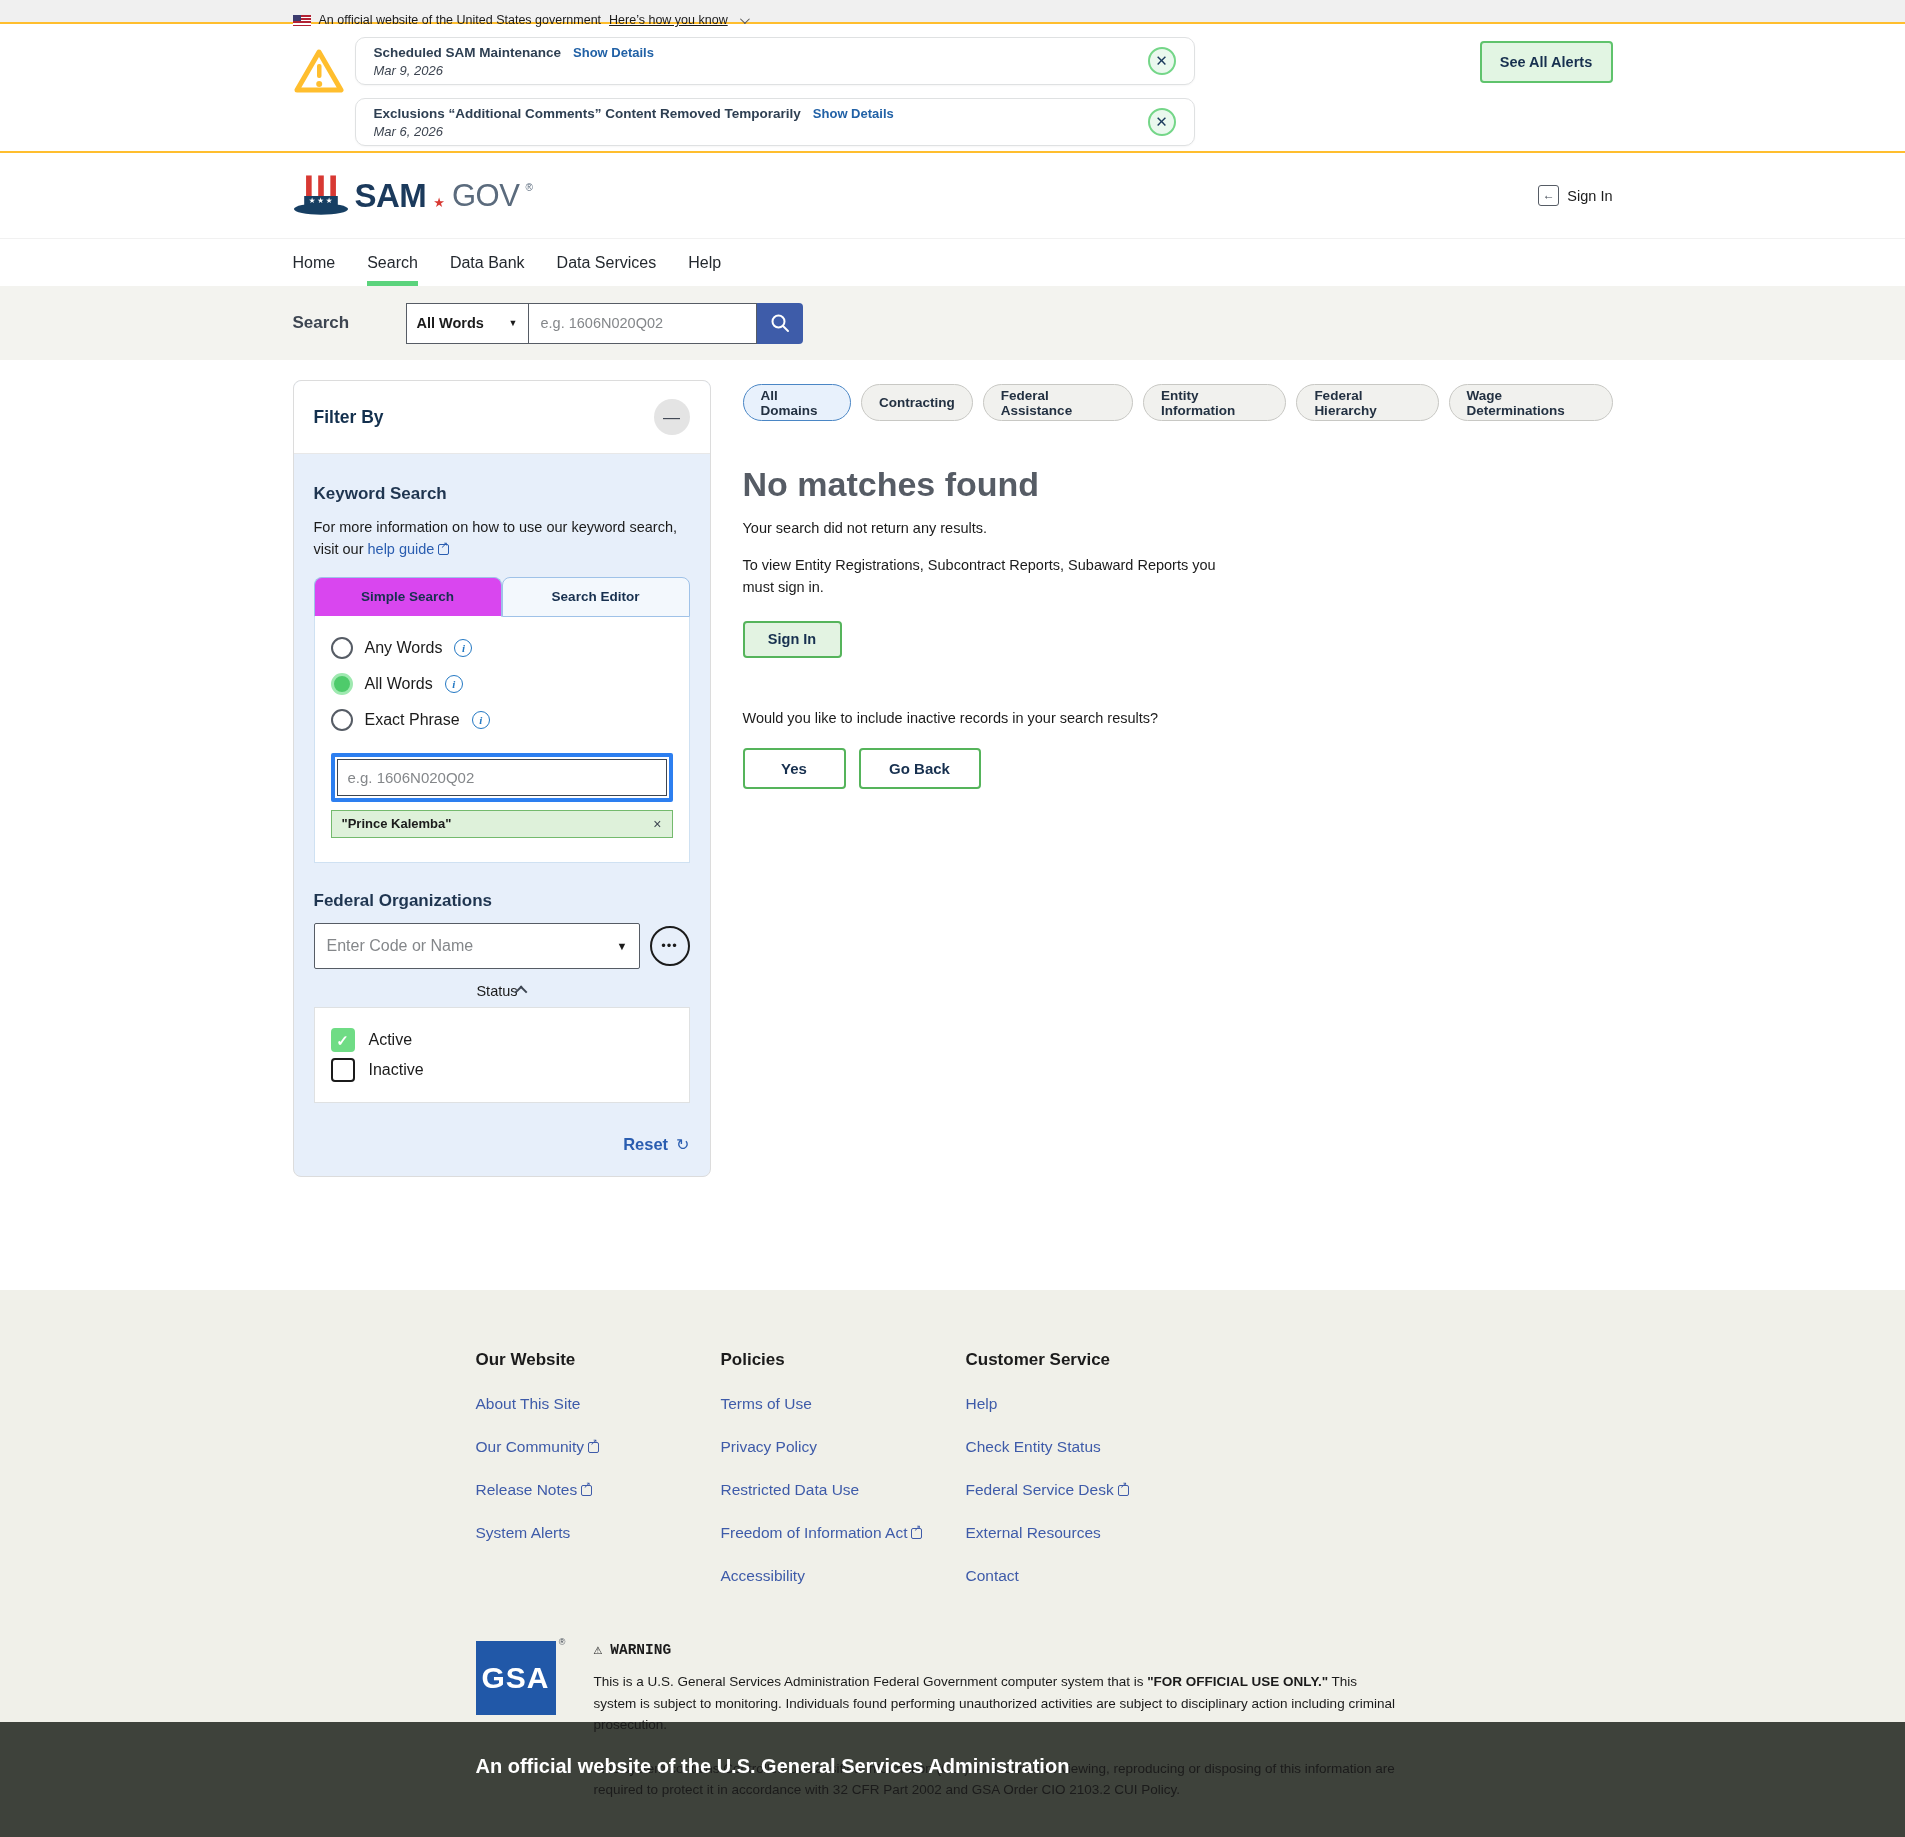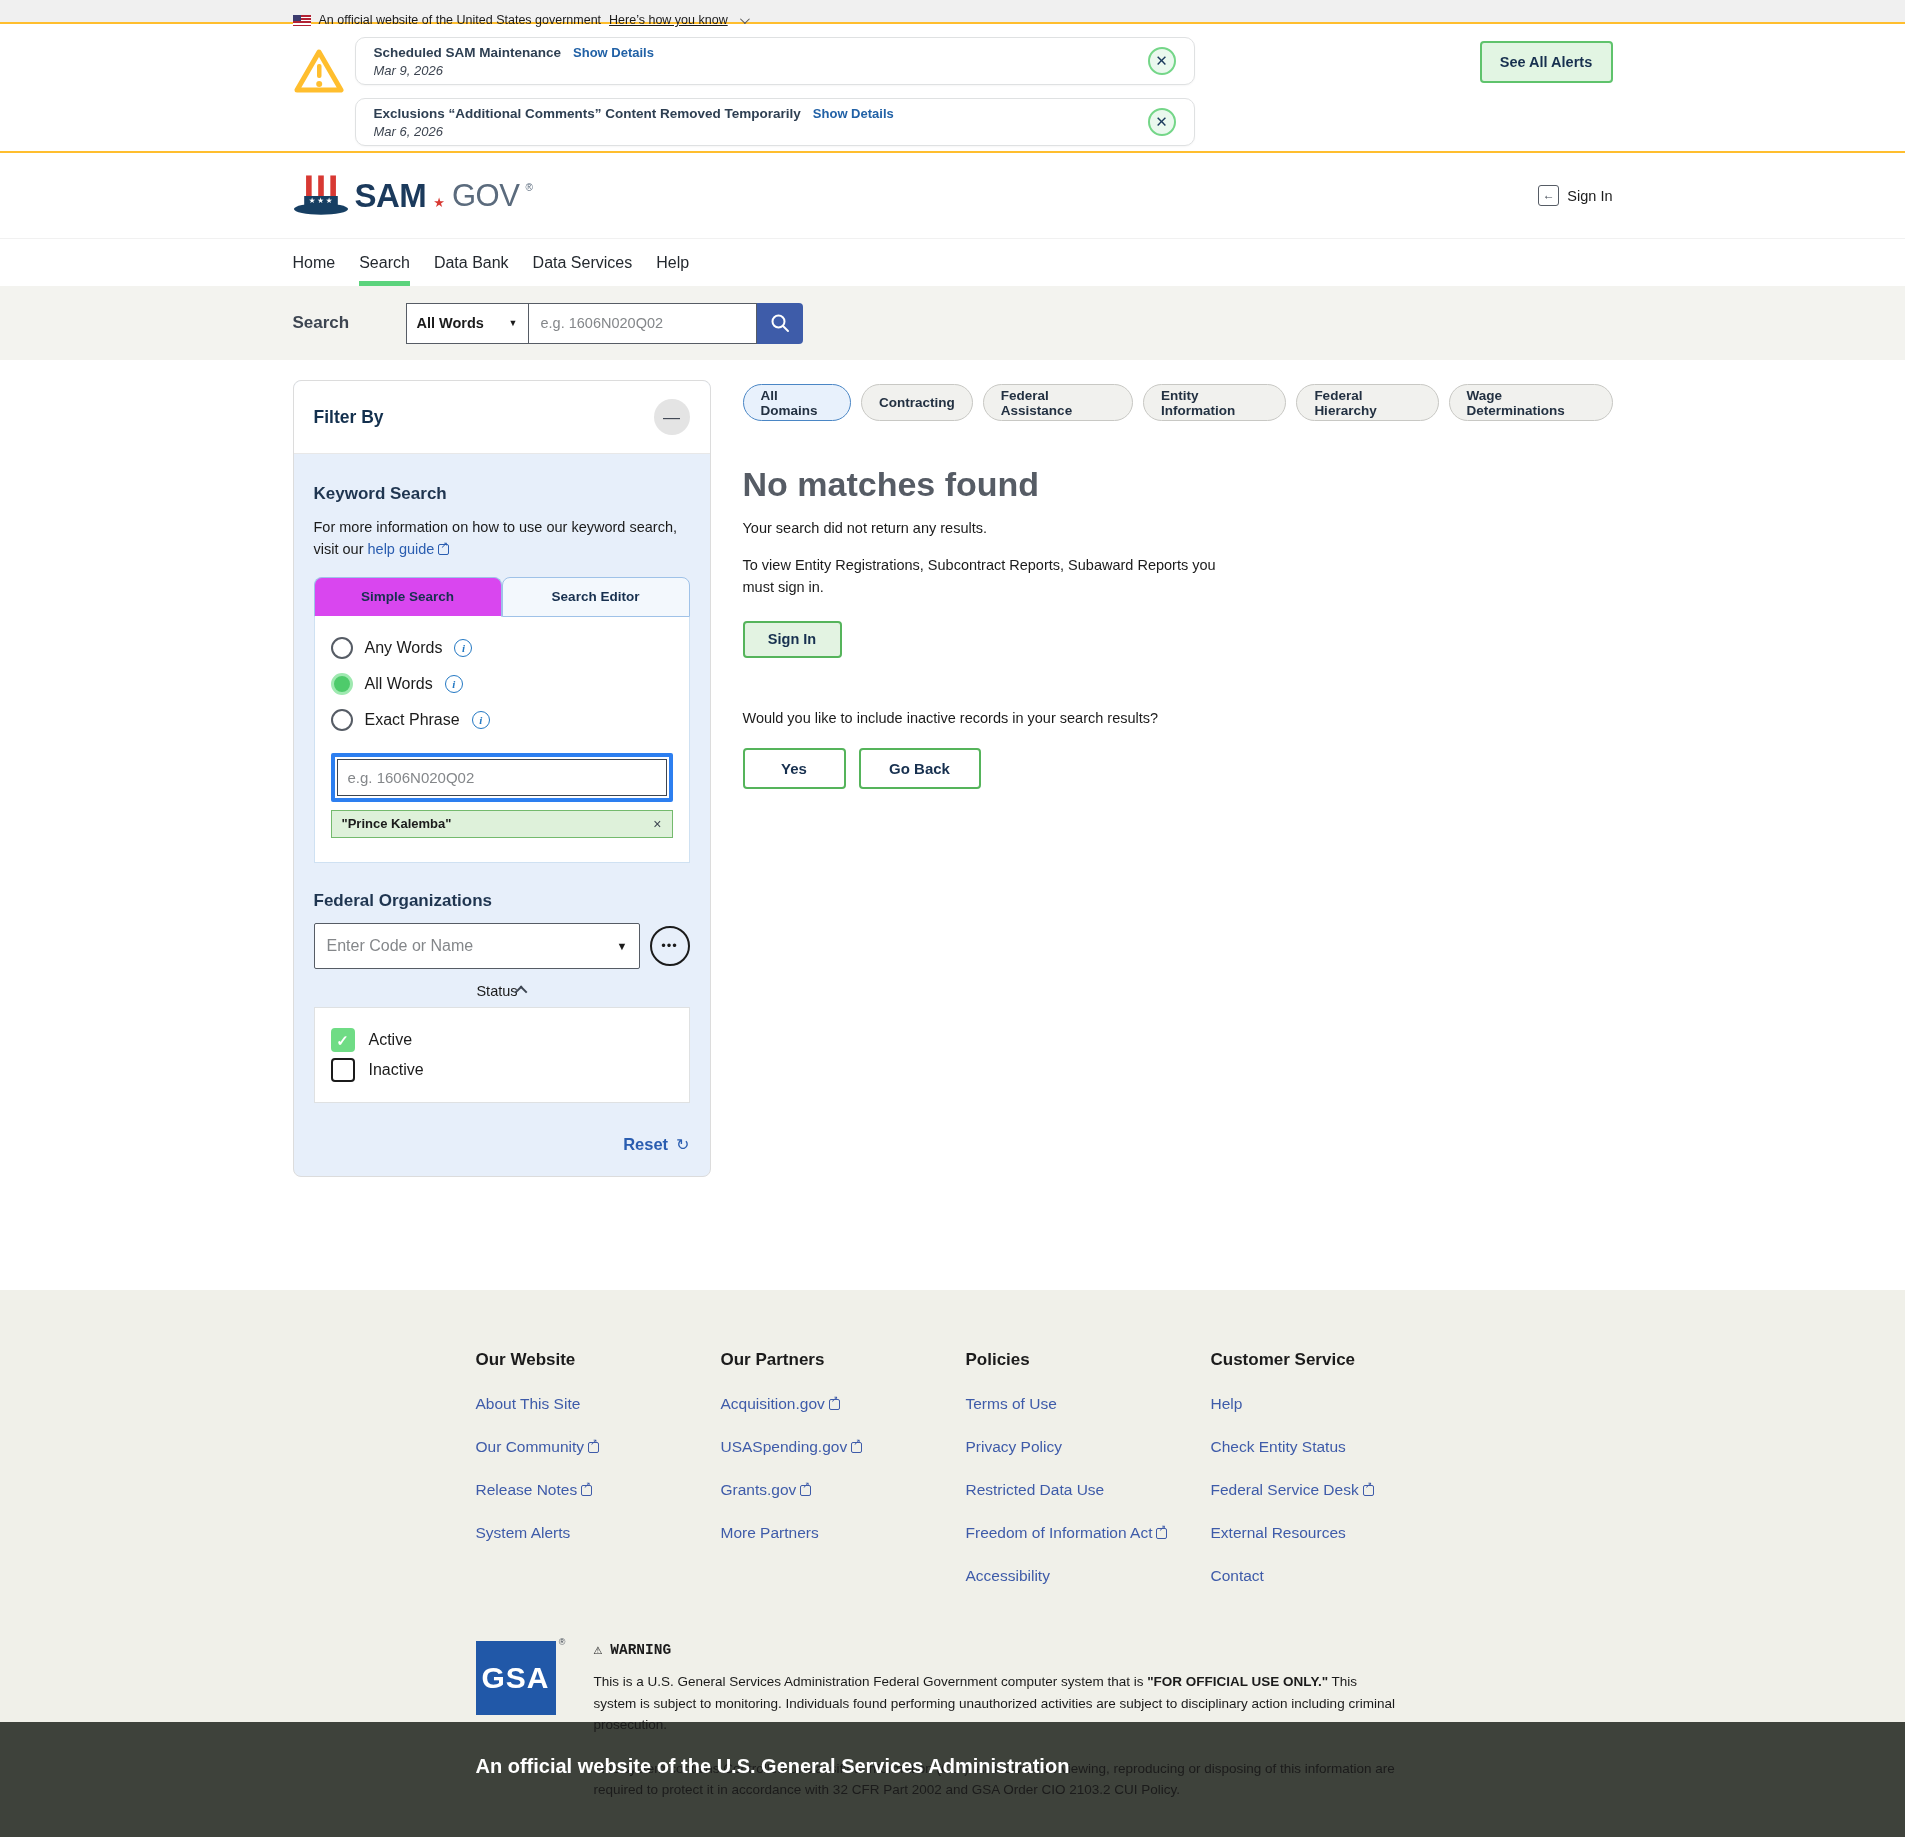--- a/index.html
+++ b/index.html
@@ -38,21 +38,21 @@
   .brand { display:flex; align-items:center; gap:6px; cursor:pointer; }
   .brand-sam { font-size:33px; font-weight:bold; color:#1b3a5c; letter-spacing:-.5px; }
   .brand-star { color:#d83933; font-size:13px; margin:14px 1px 0 1px; }
   .brand-gov { font-size:31px; color:#5b6b7d; letter-spacing:-.5px; }
   .brand-reg { font-size:10px; color:#5b6b7d; margin-top:-16px; }
   .signin-top { display:flex; align-items:center; gap:8px; font-size:14.5px; cursor:pointer; }
   .signin-icon { width:21px; height:21px; border:1.5px solid #565c65; border-radius:3px; text-align:center; line-height:18px; font-size:12px; color:#3d4551; }
 
   
   .nav { height:48px; background:#fff; border-top:1px solid #f1f1f1; }
-  .nav .container { display:flex; gap:24px; height:100%; }
+  .nav .container { display:flex; gap:32px; height:100%; }
   .nav-item { font-size:16px; color:#24292f; display:flex; align-items:center; position:relative; cursor:pointer; height:100%; }
   .nav-item.active::after { content:""; position:absolute; left:0; right:0; bottom:0; height:5px; background:#5bd37c; }
 
   
   .search-band { height:74px; background:#f3f3ef; }
   .search-band .container { display:flex; align-items:center; height:100%; }
   .search-label { font-weight:bold; font-size:17px; color:#3d4551; width:113px; }
   .sb-select { width:123px; height:41px; background:#fff; border:1px solid #565c65; display:flex; align-items:center; padding:0 10px; font-size:14.5px; font-weight:bold; color:#1b1b1b; cursor:pointer; }
   .sb-select .caret { margin-left:auto; font-size:9px; color:#1b1b1b; }
   .sb-input { width:228px; height:41px; border:1px solid #565c65; border-left:none; padding:0 12px; font-size:14.5px; font-family:inherit; color:#1b1b1b; outline:none; background:#fff; }
@@ -344,27 +344,20 @@
   <div class="container footer-inner">
     <div class="f-cols">
       <div class="f-col">
         <div class="f-col-h">Our Website</div>
         <div class="f-link">About This Site</div>
         <div class="f-link"><span>Our Community</span><span class="ext-icon"></span></div>
         <div class="f-link"><span>Release Notes</span><span class="ext-icon"></span></div>
         <div class="f-link">System Alerts</div>
       </div>
       <div class="f-col">
-        <div class="f-col-h">Our Partners</div>
-        <div class="f-link"><span>Acquisition.gov</span><span class="ext-icon"></span></div>
-        <div class="f-link"><span>USASpending.gov</span><span class="ext-icon"></span></div>
-        <div class="f-link"><span>Grants.gov</span><span class="ext-icon"></span></div>
-        <div class="f-link">More Partners</div>
-      </div>
-      <div class="f-col">
         <div class="f-col-h">Policies</div>
         <div class="f-link">Terms of Use</div>
         <div class="f-link">Privacy Policy</div>
         <div class="f-link">Restricted Data Use</div>
         <div class="f-link"><span>Freedom of Information Act</span><span class="ext-icon"></span></div>
         <div class="f-link">Accessibility</div>
       </div>
       <div class="f-col">
         <div class="f-col-h">Customer Service</div>
         <div class="f-link">Help</div>

